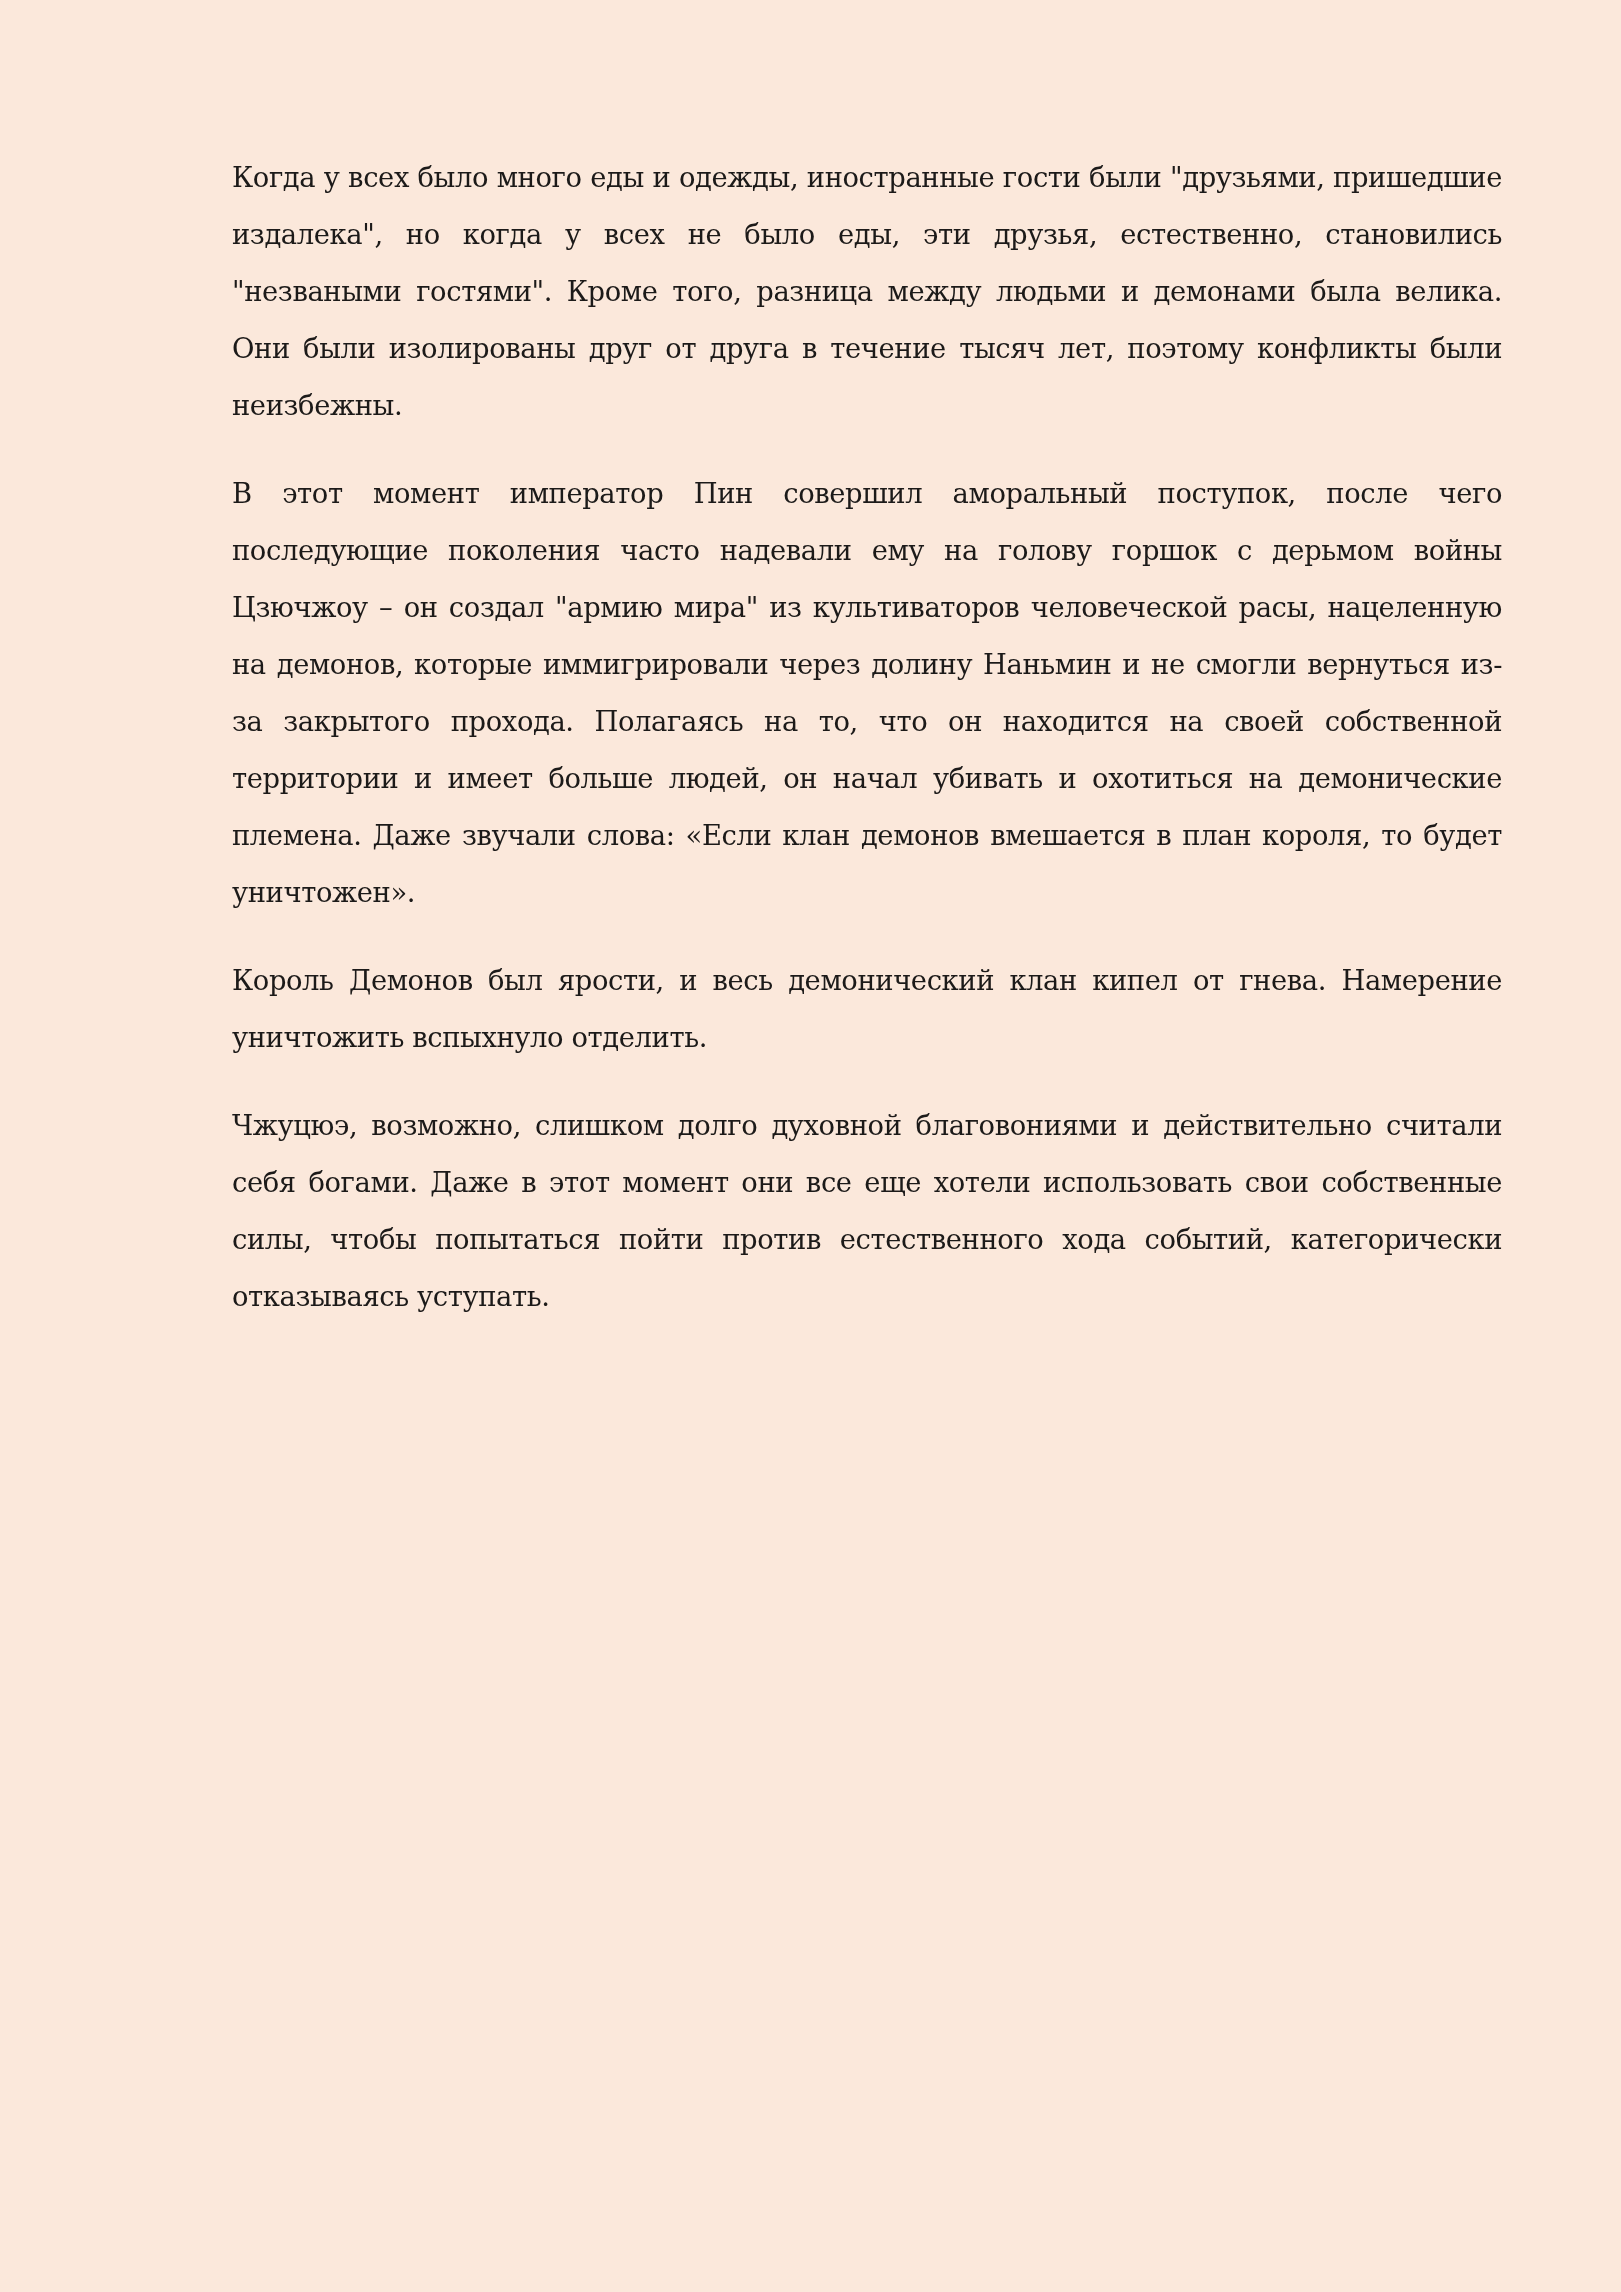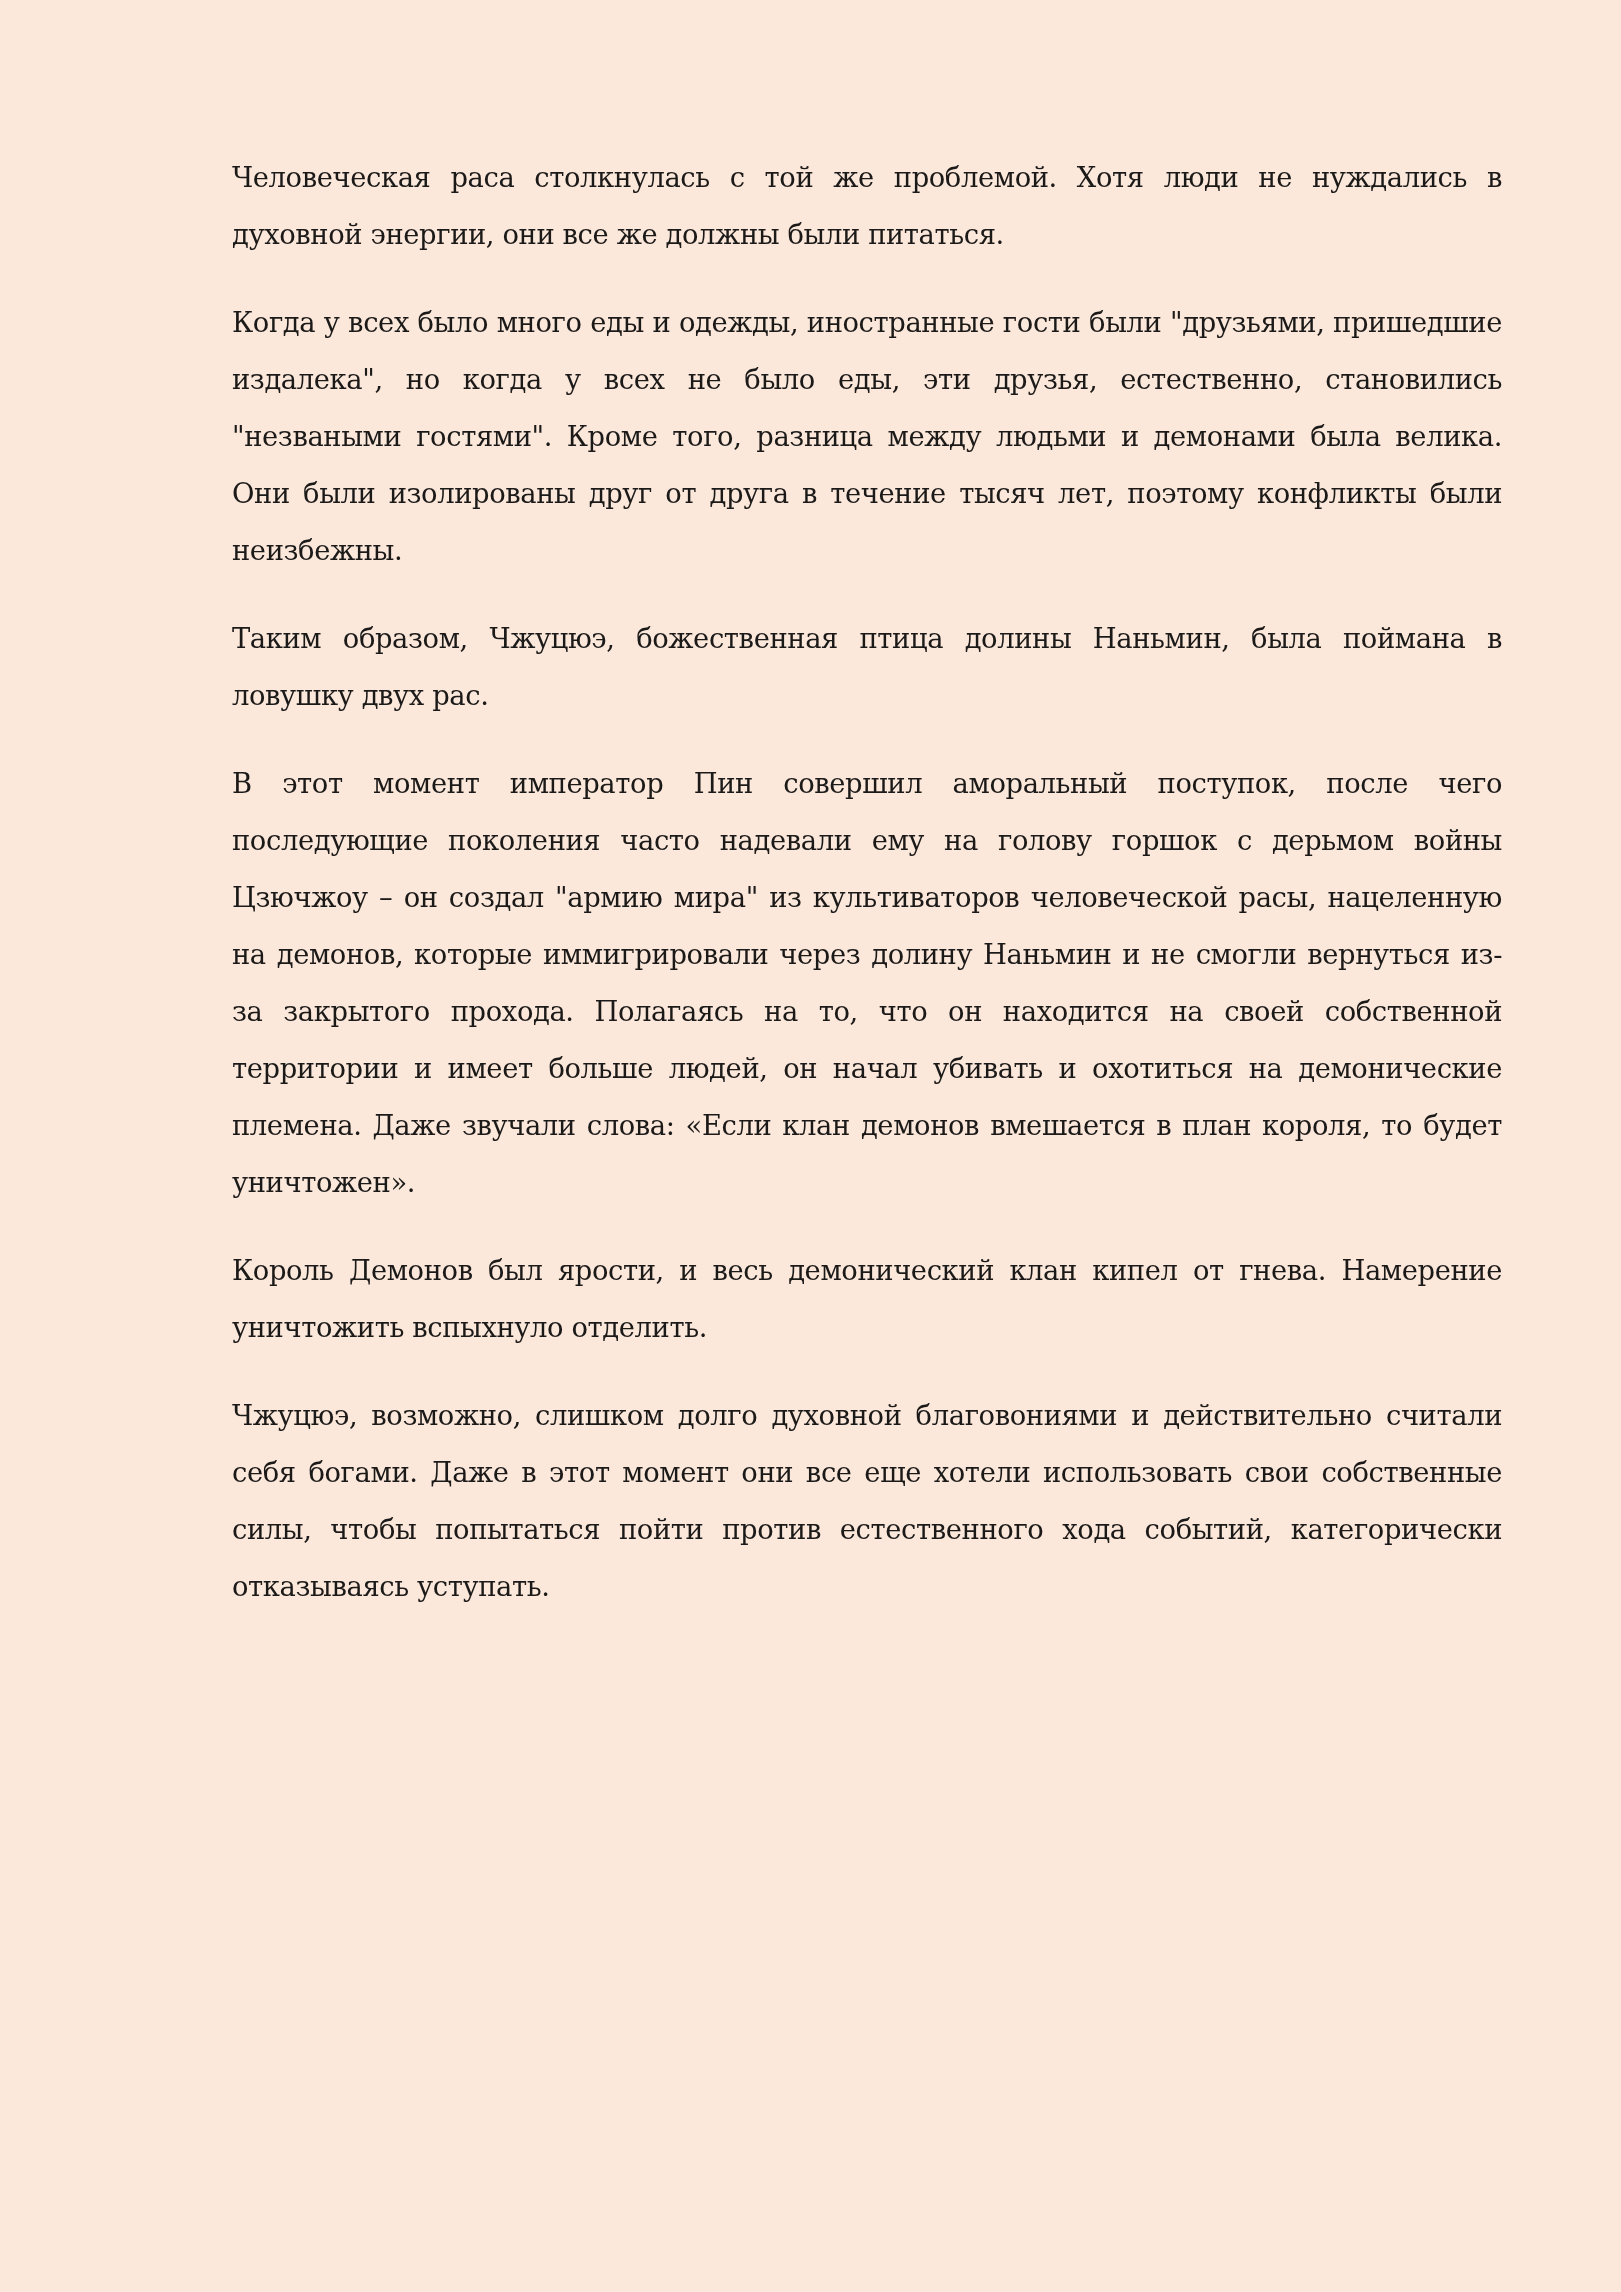--- a/index.html
+++ b/index.html
@@ -36,21 +36,19 @@
     }
     .para.cut {
       text-align-last: justify;
     }
   </style>
 </head>
 <body>
 
 <div class="page">
   <div class="content">
-    <p class="para">Человеческая раса столкнулась с той же проблемой. Хотя люди не нуждались в духовной энергии, они все же должны были питаться.</p>
     <p class="para">Когда у всех было много еды и одежды, иностранные гости были "друзьями, пришедшие издалека", но когда у всех не было еды, эти друзья, естественно, становились "незваными гостями". Кроме того, разница между людьми и демонами была велика. Они были изолированы друг от друга в течение тысяч лет, поэтому конфликты были неизбежны.</p>
-    <p class="para">Таким образом, Чжуцюэ, божественная птица долины Наньмин, была поймана в ловушку двух рас.</p>
     <p class="para">В этот момент император Пин совершил аморальный поступок, после чего последующие поколения часто надевали ему на голову горшок с дерьмом войны Цзючжоу – он создал "армию мира" из культиваторов человеческой расы, нацеленную на демонов, которые иммигрировали через долину Наньмин и не смогли вернуться из-за закрытого прохода. Полагаясь на то, что он находится на своей собственной территории и имеет больше людей, он начал убивать и охотиться на демонические племена. Даже звучали слова: «Если клан демонов вмешается в план короля, то будет уничтожен».</p>
     <p class="para">Король Демонов был ярости, и весь демонический клан кипел от гнева. Намерение уничтожить вспыхнуло отделить.</p>
     <p class="para">Чжуцюэ, возможно, слишком долго духовной благовониями и действительно считали себя богами. Даже в этот момент они все еще хотели использовать свои собственные силы, чтобы попытаться пойти против естественного хода событий, категорически отказываясь уступать.</p>
   </div>
 </div>
 
 
 </body></html>

